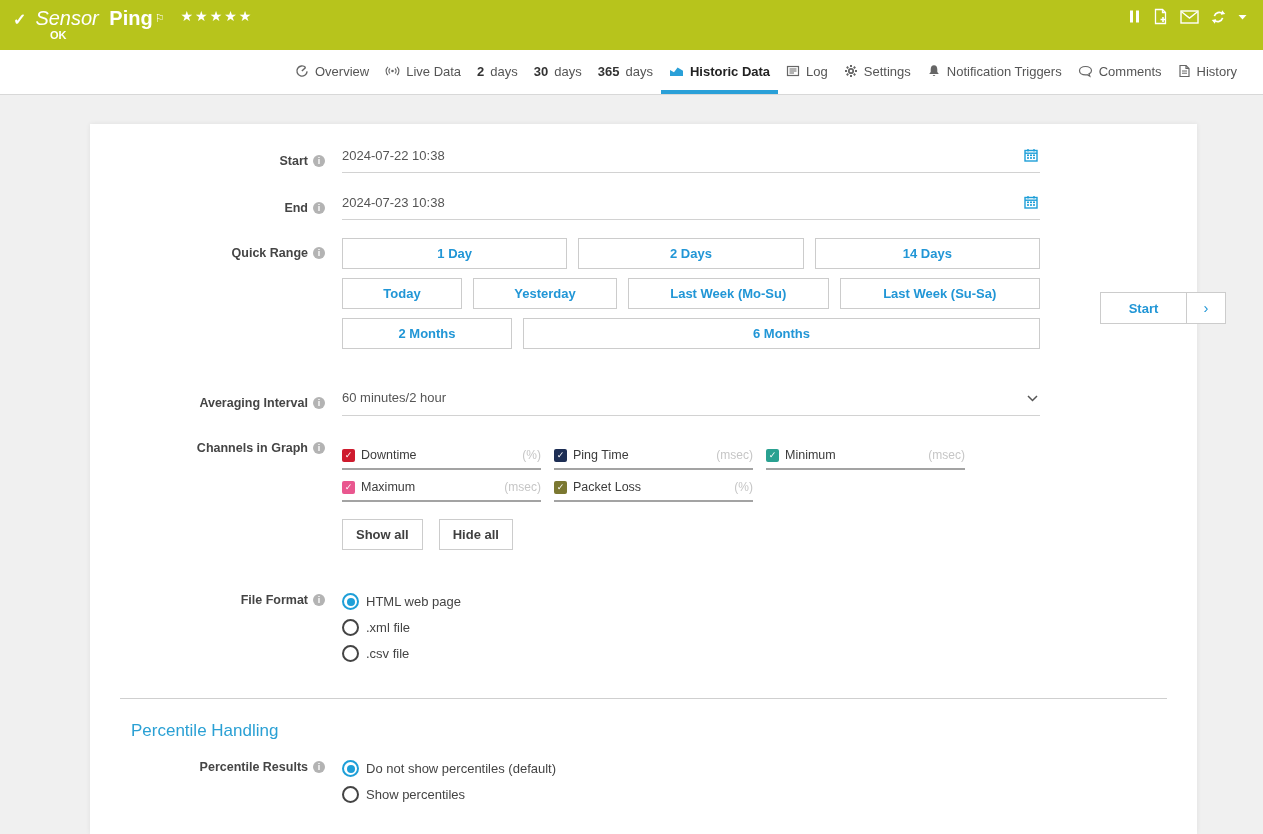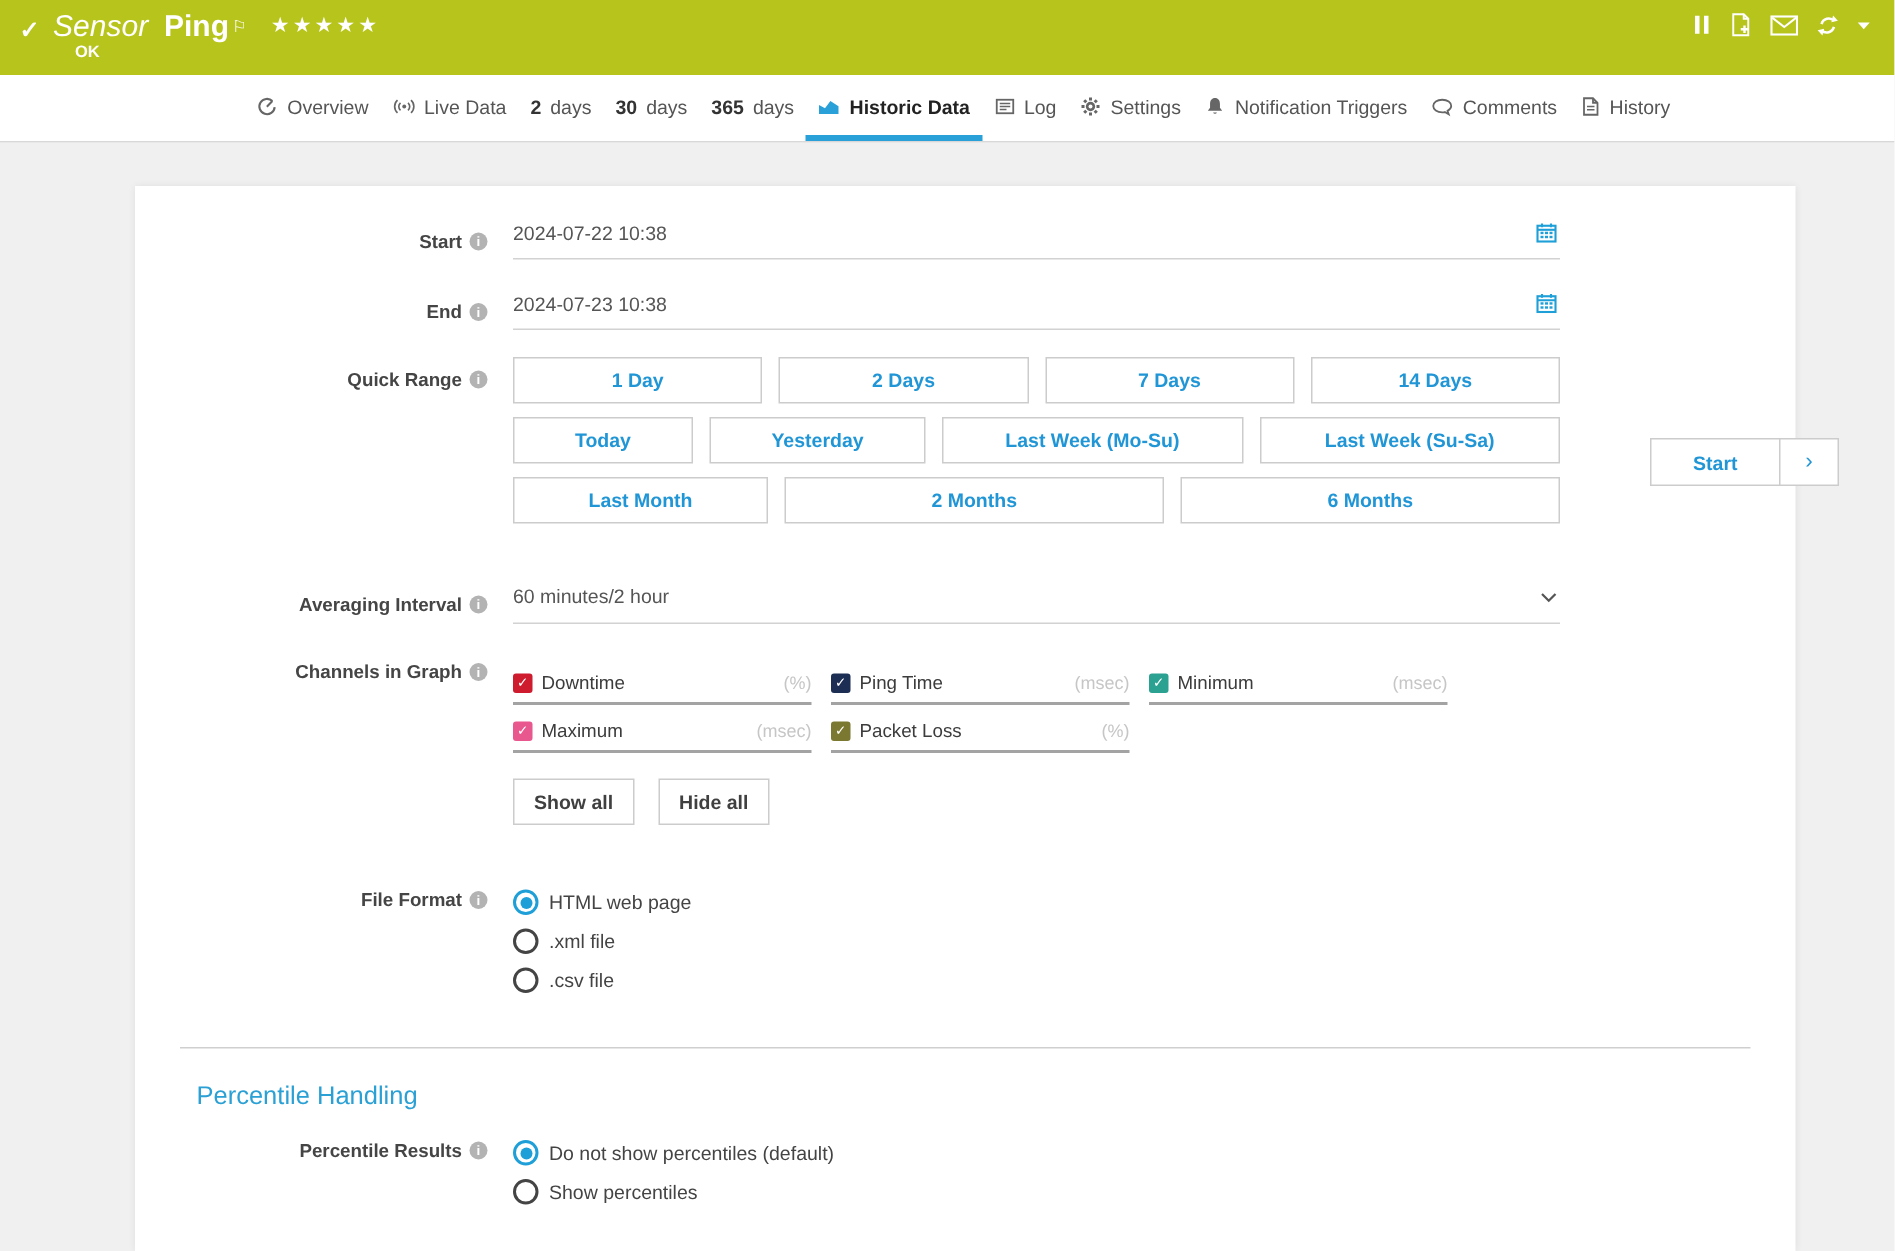--- a/index.html
+++ b/index.html
@@ -18,21 +18,21 @@
   .sensor-type { font-style:italic; font-weight:normal; }
   .sensor-name { font-weight:bold; margin-left:5px; }
   .flag-glyph { font-size:11px; vertical-align:top; margin-left:2px; }
   .stars { margin-left:16px; margin-top:3px; font-size:14px; letter-spacing:2px; }
   .status-ok { position:absolute; left:50px; top:29px; font-size:11px; font-weight:bold; }
   .topbar-icons { position:absolute; right:16px; top:8px; display:flex; align-items:center; gap:11px; }
   .tb-icon { display:flex; align-items:center; cursor:pointer; }
   
   .tabbar {
     height:45px; background:#fff; border-bottom:1px solid #d8d8d8;
-    display:flex; justify-content:center; align-items:stretch;
+    display:flex; justify-content:flex-end; align-items:stretch;
     padding:0 18px 0 40px;
   }
   .tab {
     display:flex; align-items:center; gap:6px;
     font-size:13px; color:#555; cursor:pointer;
     border-bottom:4px solid transparent; padding:2px 8px 0 8px; white-space:nowrap;
   }
   .tab .tnum { font-weight:bold; color:#333; }
   .tab.active { color:#222; font-weight:bold; border-bottom-color:#2aa0d8; }
   .ticon { display:flex; align-items:center; }
@@ -330,31 +330,29 @@
 
   <div class="form-row row-quick">
     <div class="row-label">
       <span>Quick Range</span>
       <span class="info-icon">i</span>
     </div>
     <div class="row-control">
       <div class="qr-row qr-r1">
         <button class="qr-btn">1 Day</button>
         <button class="qr-btn">2 Days</button>
-        <button class="qr-btn">7 Days</button>
         <button class="qr-btn">14 Days</button>
       </div>
       <div class="qr-row qr-r2">
         <button class="qr-btn">Today</button>
         <button class="qr-btn">Yesterday</button>
         <button class="qr-btn">Last Week (Mo-Su)</button>
         <button class="qr-btn">Last Week (Su-Sa)</button>
       </div>
       <div class="qr-row qr-r3">
-        <button class="qr-btn">Last Month</button>
         <button class="qr-btn">2 Months</button>
         <button class="qr-btn">6 Months</button>
       </div>
     </div>
   </div>
 
   <div class="form-row row-avg">
     <div class="row-label">
       <span>Averaging Interval</span>
       <span class="info-icon">i</span>

